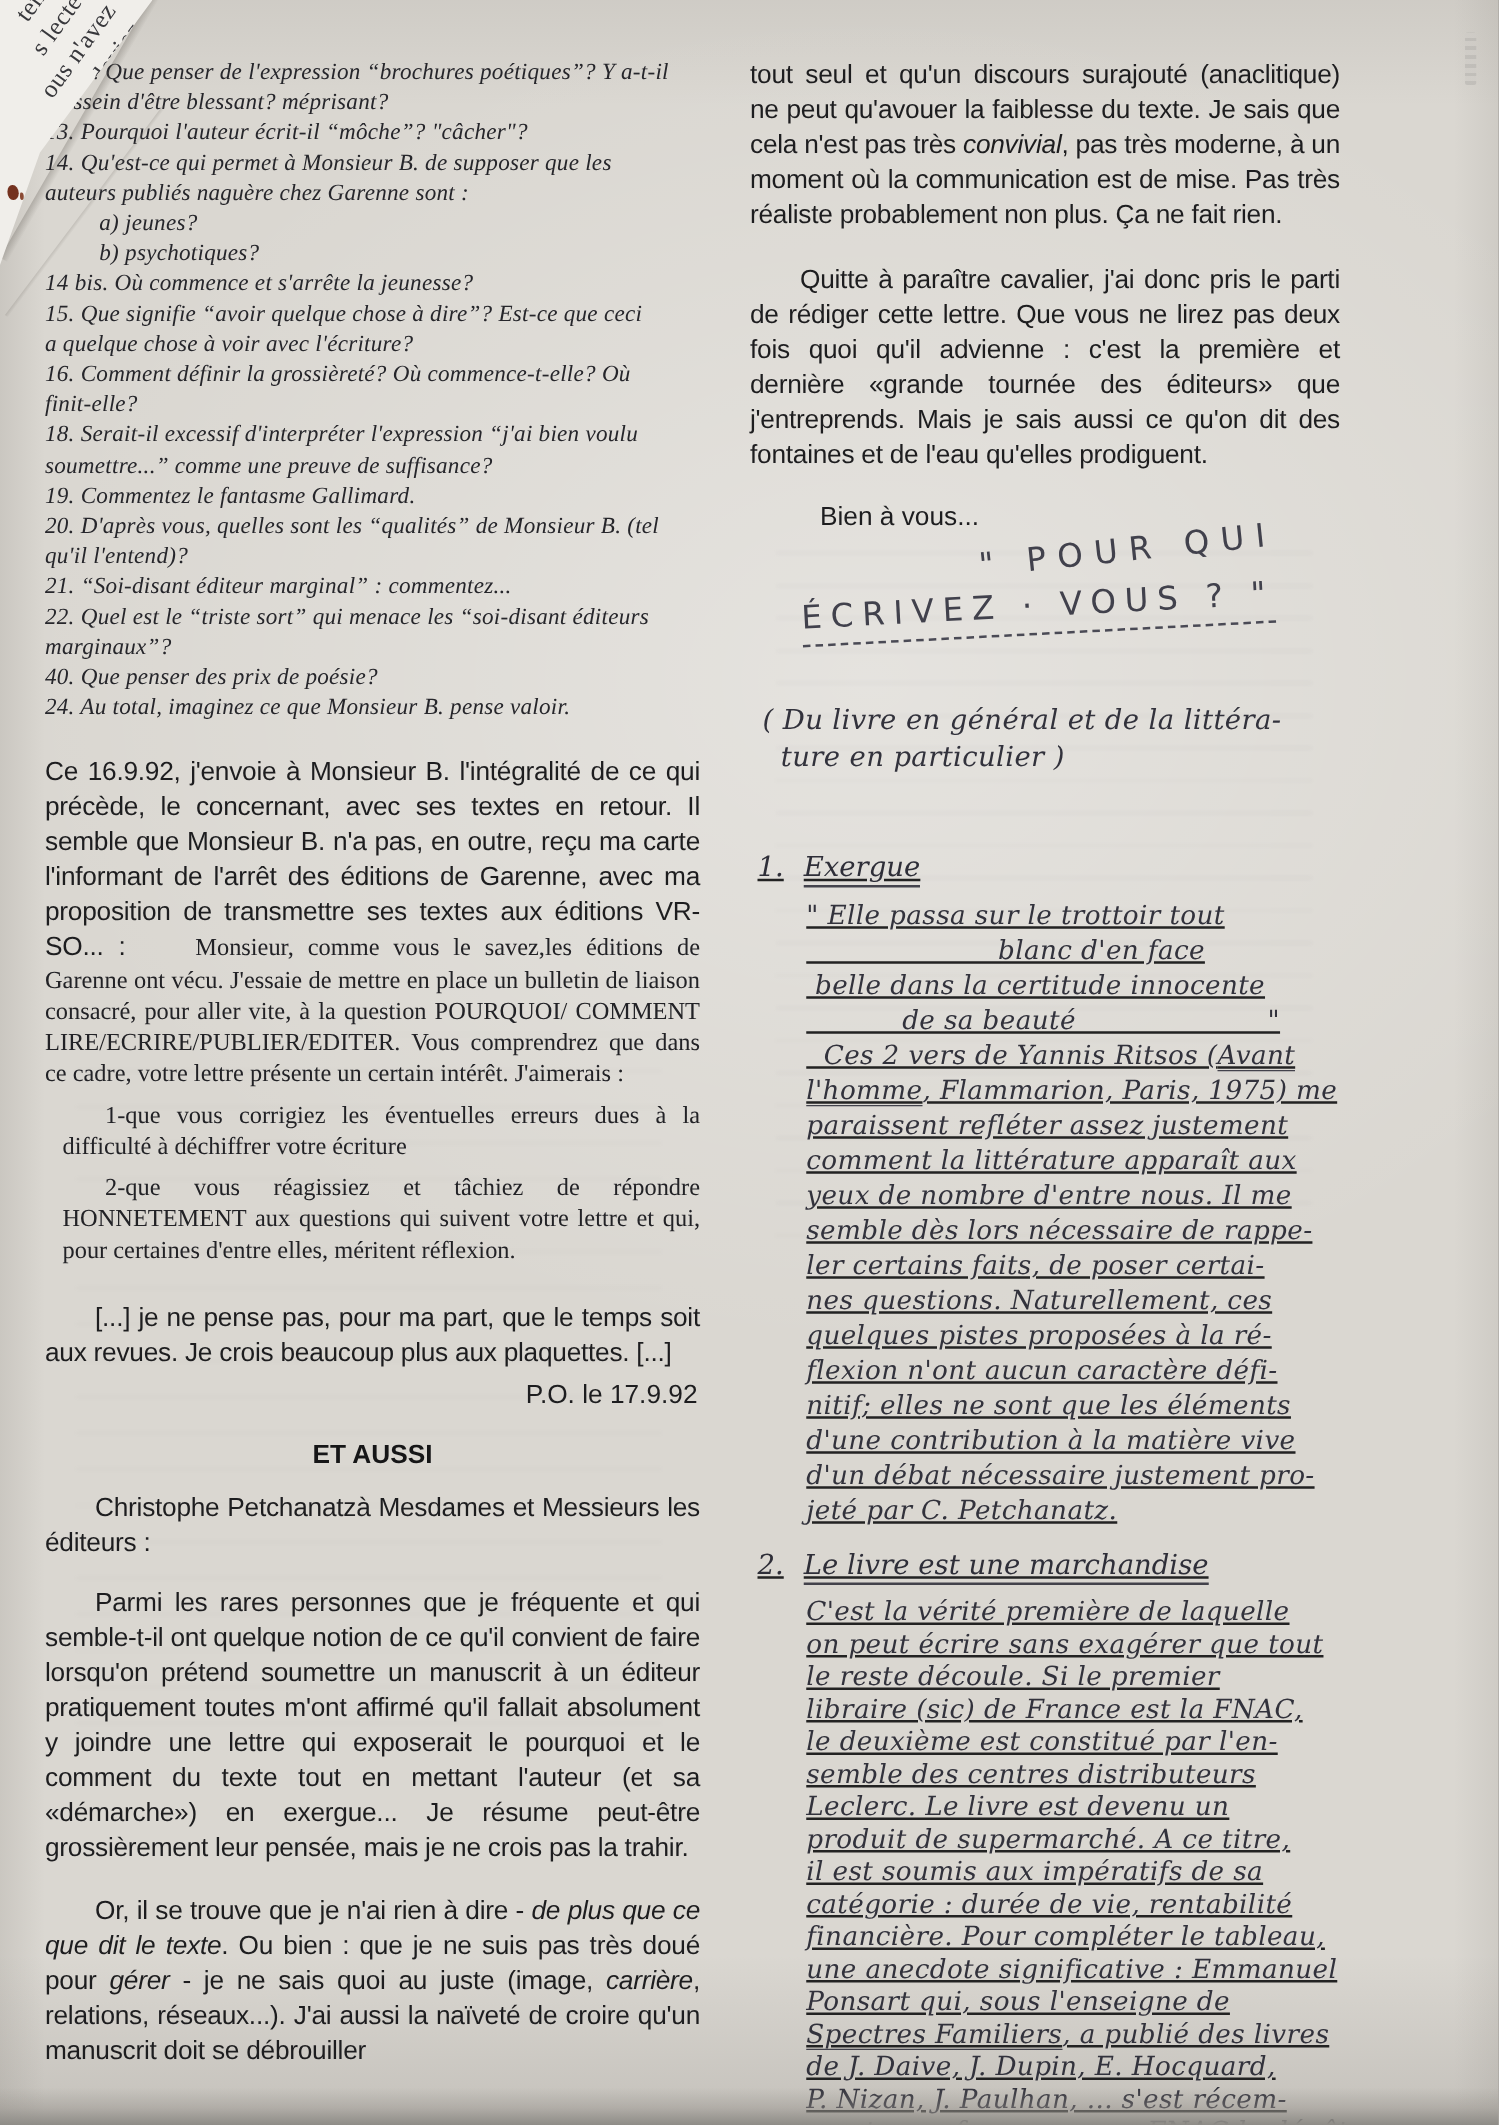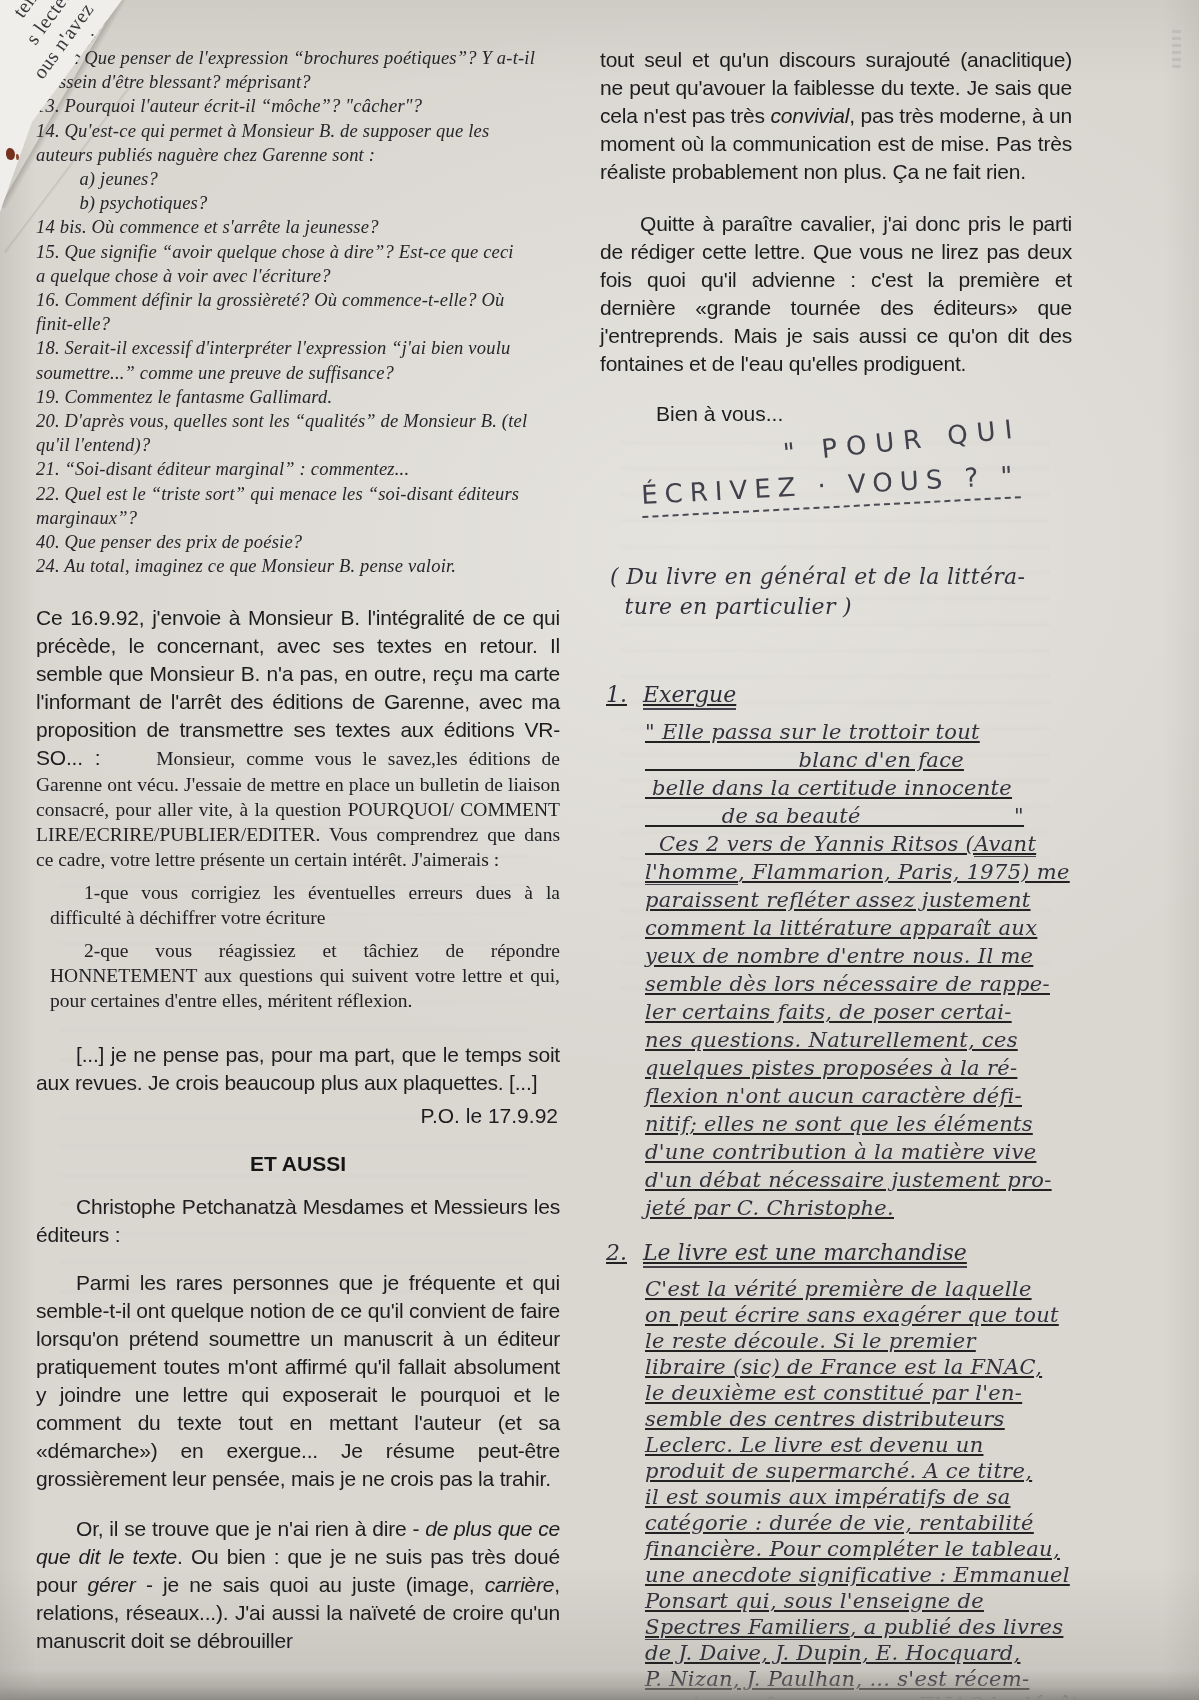--- a/index.html
+++ b/index.html
@@ -188,21 +188,21 @@
           <div class="ln">comment la littérature apparaît aux</div>
           <div class="ln">yeux de nombre d'entre nous. Il me</div>
           <div class="ln">semble dès lors nécessaire de rappe-</div>
           <div class="ln">ler certains faits, de poser certai-</div>
           <div class="ln">nes questions. Naturellement, ces</div>
           <div class="ln">quelques pistes proposées à la ré-</div>
           <div class="ln">flexion n'ont aucun caractère défi-</div>
           <div class="ln">nitif; elles ne sont que les éléments</div>
           <div class="ln">d'une contribution à la matière vive</div>
           <div class="ln">d'un débat nécessaire justement pro-</div>
-          <div class="ln">jeté par C. Christophe.</div>
+          <div class="ln">jeté par C. Petchanatz.</div>
         </div>
     </div>
 
     <div class="sec sec2">
       <div class="sec-head">
         <span class="sec-num">2.</span><span class="sec-title">Le livre est une marchandise</span>
       </div>
       <div class="hw sec-body">
           <div class="ln">C'est la vérité première de laquelle</div>
           <div class="ln">on peut écrire sans exagérer que tout</div>

